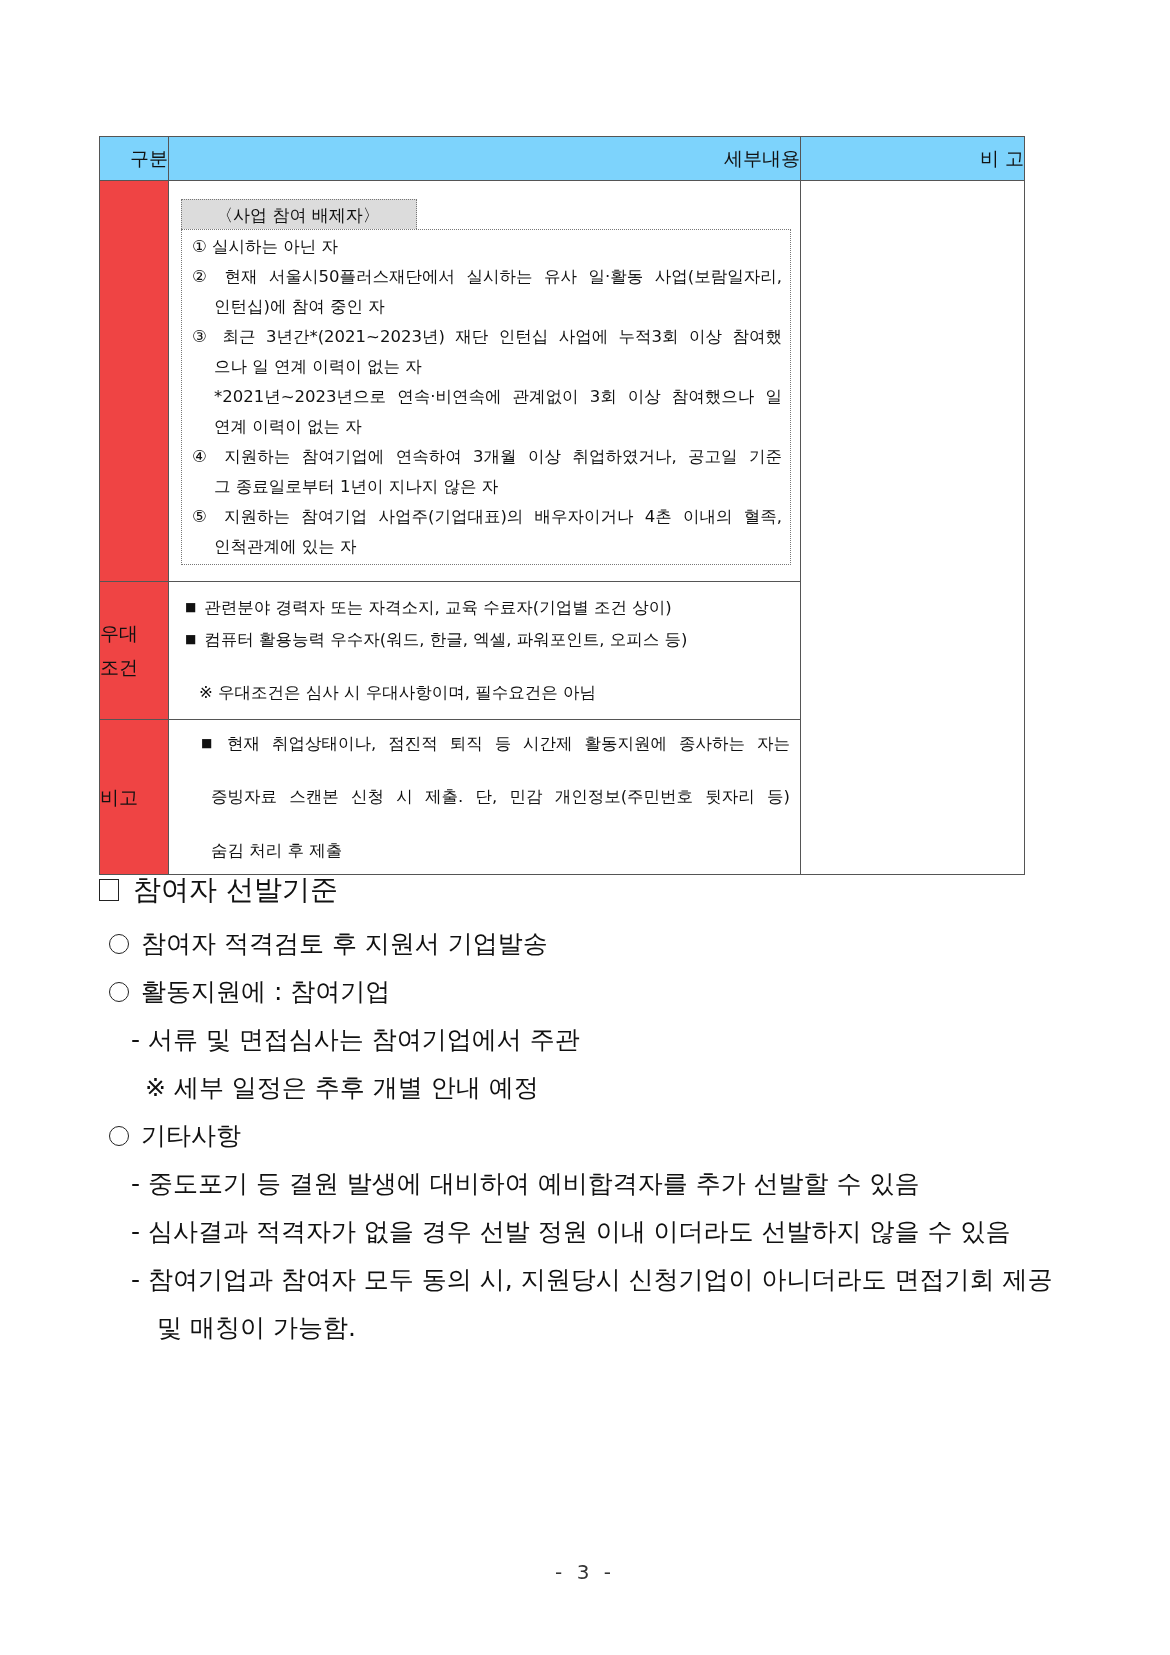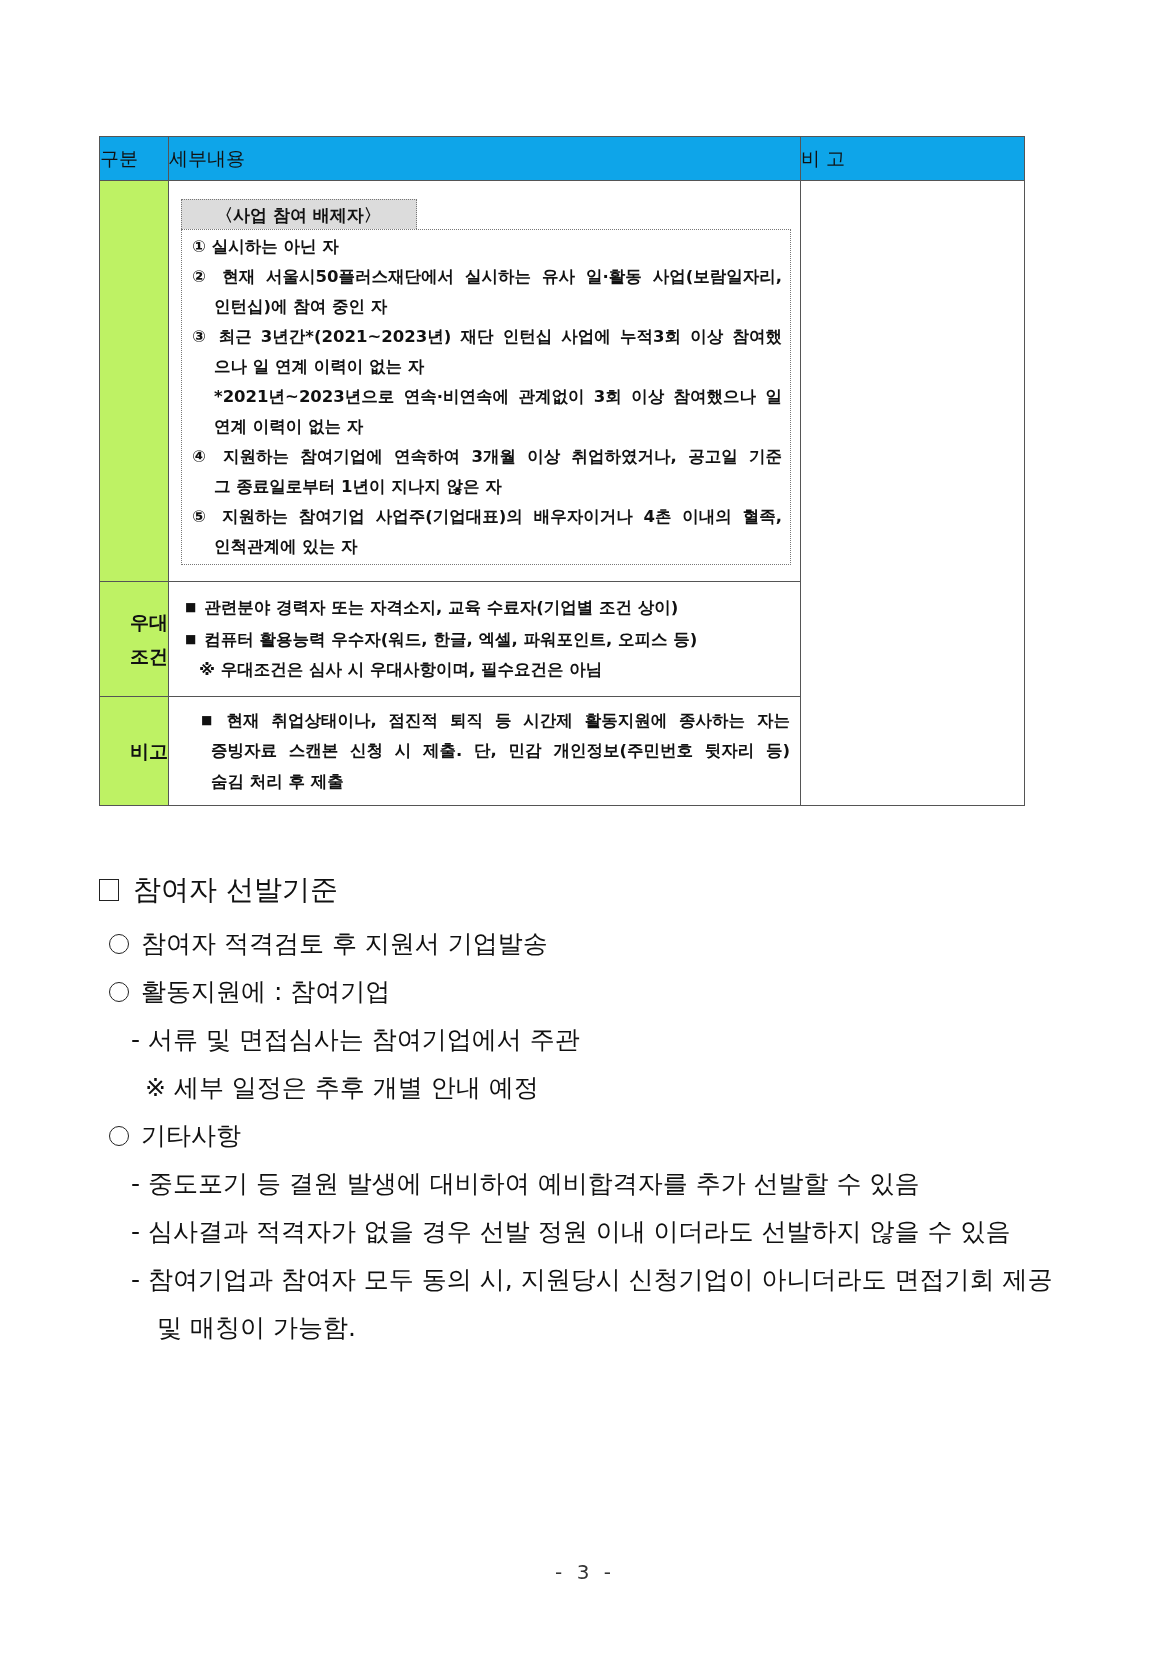--- a/index.html
+++ b/index.html
@@ -4,44 +4,44 @@
   <style>
     * { box-sizing: border-box; margin: 0; padding: 0; }
     html, body { width: 1170px; height: 1655px; background: #ffffff; }
     body { position: relative; font-family: "DejaVu Sans", "Liberation Sans", sans-serif; color: #111; overflow: hidden; }
 
     .doc-table {
       position: absolute; left: 99px; top: 136px; width: 925px;
       border-collapse: collapse; table-layout: fixed;
       border: 1.5px solid #444;
     }
-    .doc-table td, .doc-table th { border: 1px solid #555; vertical-align: middle; font-weight: bold; }
-    .doc-table th { height: 44px; font-weight: normal; font-size: 19px; text-align: left; background: #0ea5e9; }
+    .doc-table td, .doc-table th { border: 1px solid #555; vertical-align: middle; }
+    .doc-table th { height: 44px; font-weight: normal; font-size: 19px; text-align: right; background: #7dd3fc; }
     .col-cat { width: 69px; }
     .col-detail { width: 632px; }
     .col-note { width: 224px; }
-    .cat-cell { background: #bef264; text-align: right; font-size: 19px; line-height: 34px; }
+    .cat-cell { background: #ef4444; text-align: left; font-size: 19px; line-height: 34px; }
     .note-cell { background: #fff; }
 
     .detail-cell { padding: 0 10px 0 12px; font-size: 16.5px; }
     .exclude-wrap { padding: 18px 0 16px 0; }
     .exclude-title {
       display: inline-block; width: 236px; height: 30px; line-height: 30px;
       background: #dcdcdc; border: 1px dotted #777; border-bottom: none;
       padding-left: 34px; font-size: 17px; margin-left: 0;
     }
     .exclude-box { border: 1px dotted #777; padding: 2px 8px 2px 10px; width: 610px; }
     .ex-line { line-height: 30px; text-align: justify; text-align-last: justify; white-space: nowrap; }
     .ex-line.last { text-align-last: left; }
     .ex-line.indent { padding-left: 22px; }
 
     .bullet-line { line-height: 30.5px; white-space: nowrap; }
     .bullet-line .sq { font-size: 12px; margin: 0 8px 0 4px; vertical-align: 2px; }
     .pref-cell { padding: 10px 10px 10px 12px; }
-    .note-line-indent { padding-left: 18px; }
+    .note-line-indent { padding-left: 18px; margin-top: 23px; }
     .remark-cell { padding: 8px 10px 8px 28px; }
 
     .section { position: absolute; left: 99px; top: 860px; width: 940px; }
     .sec-title { font-size: 28px; line-height: 40px; margin-top: 10px; }
     .sec-title .box { display: inline-block; width: 20px; height: 22px; border: 1.5px solid #222; margin-right: 14px; vertical-align: -2px; }
     .item { font-size: 25px; line-height: 48px; white-space: nowrap; }
     .item.lv1 { padding-left: 10px; }
     .item.lv2 { padding-left: 32px; }
     .item.lv3 { padding-left: 46px; }
     .item.lv2c { padding-left: 58px; }

